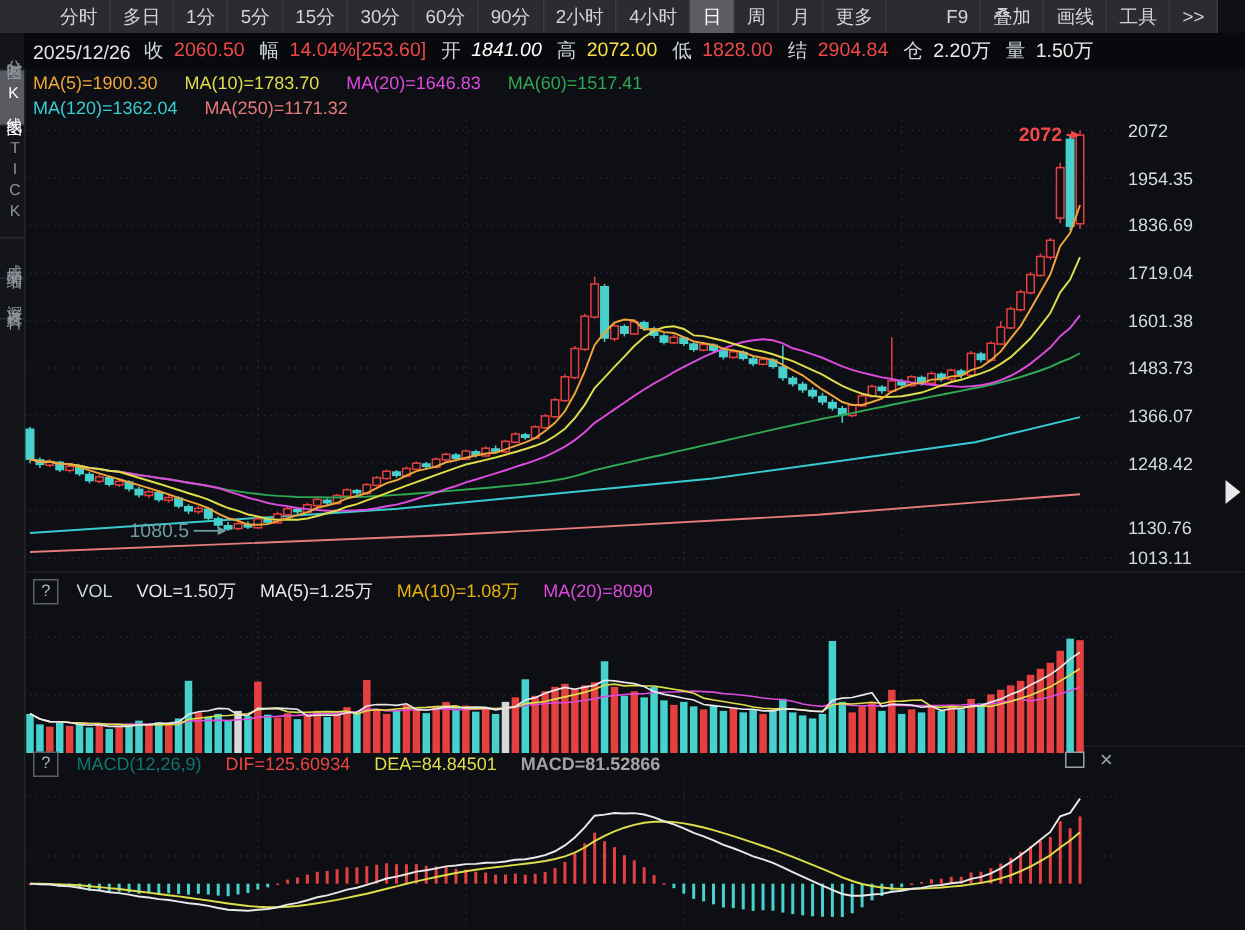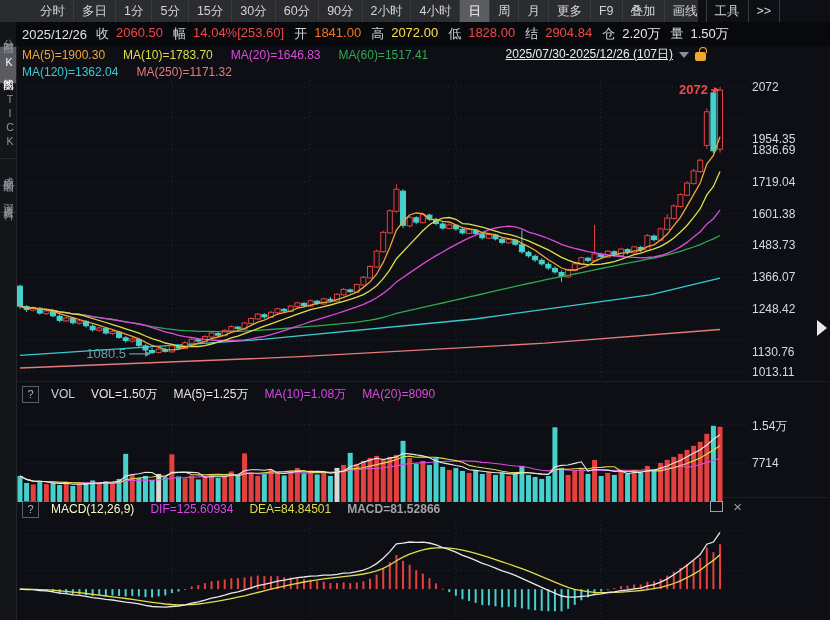--- a/index.html
+++ b/index.html
@@ -1,19 +1,19 @@
 <!DOCTYPE html>
 <html><head>
 <meta charset="utf-8">
 <style>
   html,body{margin:0;padding:0;background:#000;}
   #app{position:relative;width:830px;height:620px;background:#0d0f14;overflow:hidden;
        font-family:"Liberation Sans",sans-serif;color:#c9ced8;-webkit-font-smoothing:antialiased;}
   
-  #toolbar{position:absolute;left:0;top:0;width:698px;height:22px;background:#2b2c30;
+  #toolbar{position:absolute;left:0;top:0;width:812px;height:22px;background:#2b2c30;
            display:flex;align-items:stretch;font-size:12.5px;color:#d2d4d8;padding-left:32px;box-sizing:border-box;}
   .tb-item{display:flex;align-items:center;padding:0 8px;border-right:1px solid #3a3b40;cursor:default;white-space:nowrap;}
   .tb-item.sel{background:#5b5d63;color:#fff;}
   #tb-right{margin-left:auto;display:flex;}
   
   #quote{position:absolute;left:16px;top:22px;width:814px;height:24px;display:flex;align-items:center;
          font-size:13px;gap:7px;padding-left:6px;white-space:nowrap;overflow:hidden;background:#08090d;}
   .q-sym{color:#e8eaee;font-weight:bold;margin-right:4px;}
   .q-date{color:#e0e2e6;margin-right:2px;}
   .q-label{color:#cfd3da;}
@@ -93,21 +93,21 @@
     </div>
 
   <div id="quote">
     <span class="q-date">2025/12/26</span>
     <span id="quote-fields" style="display:flex;gap:7px;">
         <span class="q-label">收</span>
         <span class="q-val" style="color: rgb(240, 72, 72);">2060.50</span>
         <span class="q-label">幅</span>
         <span class="q-val" style="color: rgb(240, 72, 72);">14.04%[253.60]</span>
         <span class="q-label">开</span>
-        <span class="q-val" style="color: #f97316;">1841.00</span>
+        <span class="q-val" style="color: #ffffff; font-style: italic;">1841.00</span>
         <span class="q-label">高</span>
         <span class="q-val" style="color: #fde047;">2072.00</span>
         <span class="q-label">低</span>
         <span class="q-val" style="color: rgb(240, 72, 72);">1828.00</span>
         <span class="q-label">结</span>
         <span class="q-val" style="color: rgb(240, 72, 72);">2904.84</span>
         <span class="q-label">仓</span>
         <span class="q-val" style="color: rgb(232, 232, 232);">2.20万</span>
         <span class="q-label">量</span>
         <span class="q-val" style="color: rgb(232, 232, 232);">1.50万</span>
@@ -119,25 +119,20 @@
       <span class="leg-item" style="color: rgb(239, 165, 58);">MA(5)=1900.30</span>
       <span class="leg-item" style="color: rgb(222, 222, 74);">MA(10)=1783.70</span>
       <span class="leg-item" style="color: rgb(221, 74, 221);">MA(20)=1646.83</span>
       <span class="leg-item" style="color: rgb(47, 168, 82);">MA(60)=1517.41</span>
     </div>
   <div id="legend2">
       <span class="leg-item" style="color: rgb(56, 204, 210);">MA(120)=1362.04</span>
       <span class="leg-item" style="color: rgb(229, 123, 123);">MA(250)=1171.32</span>
     </div>
 
-  <div id="range-group">
-    <span id="range-label">2025/07/30-2025/12/26 (107日)</span>
-    <span class="tri-down"></span>
-    <span class="lock"></span>
-  </div>
 
   <div class="sep" style="top:381px;"></div>
   <div class="sep" style="top:497px;"></div>
 
   <div class="pane" id="main-pane">
       <svg width="730" height="298" viewBox="0 0 730 298">
         <g>
           <line x1="0" y1="7" x2="730" y2="7" stroke="#262a33" stroke-dasharray="1 3"></line>
           <line x1="0" y1="38.66547044546651" x2="730" y2="38.66547044546651" stroke="#262a33" stroke-dasharray="1 3"></line>
           <line x1="0" y1="70.33363238863339" x2="730" y2="70.33363238863339" stroke="#262a33" stroke-dasharray="1 3"></line>
@@ -378,37 +373,37 @@
         <text x="692.024" y="14" fill="#f04848" font-size="13" text-anchor="end" font-weight="bold">2072</text>
         <line x1="695.024" y1="10" x2="702.024" y2="10" stroke="#f04848" stroke-width="1.5"></line>
         <polygon points="704.024,10 698.024,7 698.024,13" fill="#f04848"></polygon>
         <text x="110.08000000000001" y="277.8619969968552" fill="#6f9aa0" font-size="13" text-anchor="end">1080.5</text>
         <line x1="113.08000000000001" y1="273.8619969968552" x2="132.08" y2="273.8619969968552" stroke="#6f9aa0" stroke-width="1.2"></line>
         <polygon points="135.08,273.8619969968552 129.08,270.8619969968552 129.08,276.8619969968552" fill="#6f9aa0"></polygon>
       </svg>
     </div>
   <div id="axis-main">
       <div class="axis-label" style="top: 0px;">2072</div>
-      <div class="axis-label" style="top: 31.6655px; margin-top: 20px;">1954.35</div>
+      <div class="axis-label" style="top: 31.6655px;">1954.35</div>
       <div class="axis-label" style="top: 63.3336px;">1836.69</div>
       <div class="axis-label" style="top: 94.9991px;">1719.04</div>
       <div class="axis-label" style="top: 126.667px;">1601.38</div>
       <div class="axis-label" style="top: 158.333px;">1483.73</div>
       <div class="axis-label" style="top: 190.001px;">1366.07</div>
       <div class="axis-label" style="top: 221.666px;">1248.42</div>
       <div class="axis-label" style="top: 265px;">1130.76</div>
       <div class="axis-label" style="top: 285px;">1013.11</div>
     </div>
 
   <div class="ind-header" id="vol-header">
       <span class="help-box">?</span>
       <span class="leg-item" style="color: rgb(207, 211, 218);">VOL</span>
       <span class="leg-item" style="color: rgb(232, 232, 232);">VOL=1.50万</span>
       <span class="leg-item" style="color: rgb(232, 232, 232);">MA(5)=1.25万</span>
-      <span class="leg-item" style="color: #d946ef;">MA(10)=1.08万</span>
+      <span class="leg-item" style="color: #eab308;">MA(10)=1.08万</span>
       <span class="leg-item" style="color: rgb(221, 74, 221);">MA(20)=8090</span>
     </div>
   <div class="pane" id="vol-pane">
       <svg width="730" height="97" viewBox="0 0 730 97">
         <g>
           <line x1="0" y1="19.79245283018868" x2="730" y2="19.79245283018868" stroke="#262a33" stroke-dasharray="1 3"></line>
           <line x1="0" y1="58.326037735849056" x2="730" y2="58.326037735849056" stroke="#262a33" stroke-dasharray="1 3"></line>
           <line x1="155.892" y1="0" x2="155.892" y2="97" stroke="#262a33" stroke-dasharray="1 3"></line>
           <line x1="294.576" y1="0" x2="294.576" y2="97" stroke="#262a33" stroke-dasharray="1 3"></line>
           <line x1="439.86400000000003" y1="0" x2="439.86400000000003" y2="97" stroke="#262a33" stroke-dasharray="1 3"></line>
@@ -521,29 +516,25 @@
           <rect x="681.712" y="36.83827493261455" width="5" height="60.16172506738545" fill="#e54040"></rect>
           <rect x="688.316" y="28.816711590296492" width="5" height="68.18328840970351" fill="#e54040"></rect>
           <rect x="694.92" y="20.79514824797843" width="5" height="76.20485175202157" fill="#46d1cd"></rect>
           <rect x="701.524" y="21.797843665768198" width="5" height="75.2021563342318" fill="#e54040"></rect>
         </g>
         <polyline points="4.0,70.9 10.6,74.4 17.2,76.1 23.8,76.2 30.4,76.7 37.0,76.9 43.6,77.3 50.2,77.4 56.8,77.8 63.4,77.9 70.0,77.9 76.6,77.7 83.2,77.7 89.9,77.6 96.5,77.7 103.1,77.4 109.7,75.8 116.3,75.4 122.9,75.3 129.5,75.1 136.1,75.3 142.7,74.8 149.3,74.5 155.9,73.1 162.5,72.8 169.1,72.6 175.7,72.1 182.3,71.9 188.9,71.4 195.5,70.9 202.1,70.7 208.7,70.5 215.3,69.9 221.9,69.6 228.5,68.1 235.1,67.8 241.7,68.9 248.3,68.8 255.0,68.4 261.6,68.2 268.2,68.0 274.8,67.9 281.4,67.4 288.0,68.3 294.6,68.0 301.2,67.8 307.8,67.7 314.4,67.5 321.0,67.0 327.6,66.6 334.2,65.3 340.8,64.7 347.4,64.2 354.0,63.4 360.6,63.5 367.2,62.8 373.8,61.8 380.4,60.9 387.0,59.4 393.6,58.7 400.2,58.1 406.8,57.6 413.4,57.5 420.1,56.7 426.7,56.5 433.3,56.3 439.9,56.1 446.5,55.8 453.1,56.1 459.7,56.4 466.3,57.4 472.9,57.8 479.5,58.5 486.1,59.3 492.7,60.3 499.3,61.0 505.9,61.5 512.5,62.5 519.1,64.3 525.7,65.3 532.3,65.9 538.9,64.3 545.5,64.4 552.1,65.3 558.7,65.5 565.3,65.4 571.9,65.7 578.5,65.1 585.2,65.3 591.8,65.4 598.4,65.4 605.0,65.4 611.6,65.3 618.2,65.2 624.8,65.0 631.4,64.6 638.0,64.8 644.6,64.2 651.2,63.3 657.8,62.2 664.4,61.1 671.0,62.3 677.6,61.2 684.2,59.5 690.8,57.6 697.4,55.5 704.0,53.2" fill="none" stroke="#dd4add" stroke-width="1.1"></polyline>
         <polyline points="4.0,70.9 10.6,74.4 17.2,76.1 23.8,76.2 30.4,76.7 37.0,76.9 43.6,77.3 50.2,77.4 56.8,77.8 63.4,77.9 70.0,78.6 76.6,78.3 83.2,78.2 89.9,78.2 96.5,78.1 103.1,77.8 109.7,74.7 116.3,73.8 122.9,73.0 129.5,72.2 136.1,72.0 142.7,71.3 149.3,70.8 155.9,68.1 162.5,67.4 169.1,67.3 175.7,69.5 182.3,69.9 188.9,69.8 195.5,69.6 202.1,69.4 208.7,69.6 215.3,69.0 221.9,71.1 228.5,68.8 235.1,68.2 241.7,68.3 248.3,67.7 255.0,67.0 261.6,66.9 268.2,66.6 274.8,66.1 281.4,65.8 288.0,65.6 294.6,67.3 301.2,67.5 307.8,67.1 314.4,67.3 321.0,67.1 327.6,66.3 334.2,64.1 340.8,63.4 347.4,62.7 354.0,61.1 360.6,59.6 367.2,58.1 373.8,56.6 380.4,54.5 387.0,51.8 393.6,51.1 400.2,52.2 406.8,51.9 413.4,52.3 420.1,52.3 426.7,53.4 433.3,54.5 439.9,55.6 446.5,57.2 453.1,60.4 459.7,61.7 466.3,62.7 472.9,63.8 479.5,64.8 486.1,66.3 492.7,67.2 499.3,67.6 505.9,67.4 512.5,67.8 519.1,68.2 525.7,69.0 532.3,69.2 538.9,64.8 545.5,64.1 552.1,64.3 558.7,63.8 565.3,63.2 571.9,64.0 578.5,62.5 585.2,62.4 591.8,61.8 598.4,61.7 605.0,66.0 611.6,66.6 618.2,66.1 624.8,66.3 631.4,66.1 638.0,65.6 644.6,65.9 651.2,64.3 657.8,62.7 664.4,60.6 671.0,58.5 677.6,55.7 684.2,52.9 690.8,49.0 697.4,45.0 704.0,40.7" fill="none" stroke="#dede4a" stroke-width="1.1"></polyline>
         <polyline points="4.0,70.9 10.6,74.4 17.2,76.1 23.8,76.2 30.4,76.7 37.0,78.0 43.6,78.5 50.2,78.2 56.8,79.2 63.4,79.2 70.0,79.2 76.6,78.2 83.2,78.1 89.9,77.2 96.5,77.1 103.1,76.4 109.7,71.1 116.3,69.5 122.9,68.8 129.5,67.3 136.1,67.5 142.7,71.5 149.3,72.0 155.9,67.3 162.5,67.4 169.1,67.1 175.7,67.4 182.3,67.8 188.9,72.3 195.5,71.8 202.1,71.7 208.7,71.8 215.3,70.2 221.9,69.8 228.5,65.7 235.1,64.7 241.7,64.7 248.3,65.2 255.0,64.2 261.6,68.0 268.2,68.5 274.8,67.5 281.4,66.3 288.0,67.0 294.6,66.6 301.2,66.4 307.8,66.6 314.4,68.2 321.0,67.1 327.6,66.0 334.2,61.7 340.8,60.1 347.4,57.1 354.0,55.1 360.6,53.3 367.2,54.5 373.8,53.1 380.4,51.9 387.0,48.5 393.6,48.9 400.2,49.9 406.8,50.7 413.4,52.7 420.1,56.1 426.7,57.9 433.3,59.1 439.9,60.5 446.5,61.7 453.1,64.7 459.7,65.4 466.3,66.2 472.9,67.0 479.5,67.8 486.1,67.8 492.7,68.9 499.3,68.9 505.9,67.7 512.5,67.7 519.1,68.5 525.7,69.1 532.3,69.5 538.9,61.8 545.5,60.4 552.1,60.0 558.7,58.4 565.3,56.8 571.9,66.1 578.5,64.5 585.2,64.7 591.8,65.1 598.4,66.5 605.0,65.9 611.6,68.7 618.2,67.5 624.8,67.5 631.4,65.7 638.0,65.3 644.6,63.1 651.2,61.1 657.8,57.9 664.4,55.5 671.0,51.7 677.6,48.3 684.2,44.7 690.8,40.0 697.4,34.4 704.0,29.8" fill="none" stroke="#e8e8e8" stroke-width="1.1"></polyline>
       </svg>
     </div>
-  <div id="axis-vol">
-      <div class="axis-label" style="top: 12.7925px;">1.54万</div>
-      <div class="axis-label" style="top: 51.326px;">7714</div>
-    </div>
 
   <div class="ind-header" id="macd-header">
       <span class="help-box">?</span>
-      <span class="leg-item" style="color: #fef9c3;">MACD(12,26,9)</span>
-      <span class="leg-item" style="color: #d946ef;">DIF=125.60934</span>
+      <span class="leg-item" style="color: #0f766e;">MACD(12,26,9)</span>
+      <span class="leg-item" style="color: #ef4444;">DIF=125.60934</span>
       <span class="leg-item" style="color: rgb(222, 222, 74);">DEA=84.84501</span>
       <span class="leg-item" style="color: #a3a3a3; font-weight: bold;">MACD=81.52866</span>
     </div>
   <div id="macd-icons">
     <span class="icon-restore"></span>
     <span class="icon-close">×</span>
   </div>
   <div class="pane" id="macd-pane">
       <svg width="730" height="98" viewBox="0 0 730 98">
         <g>

